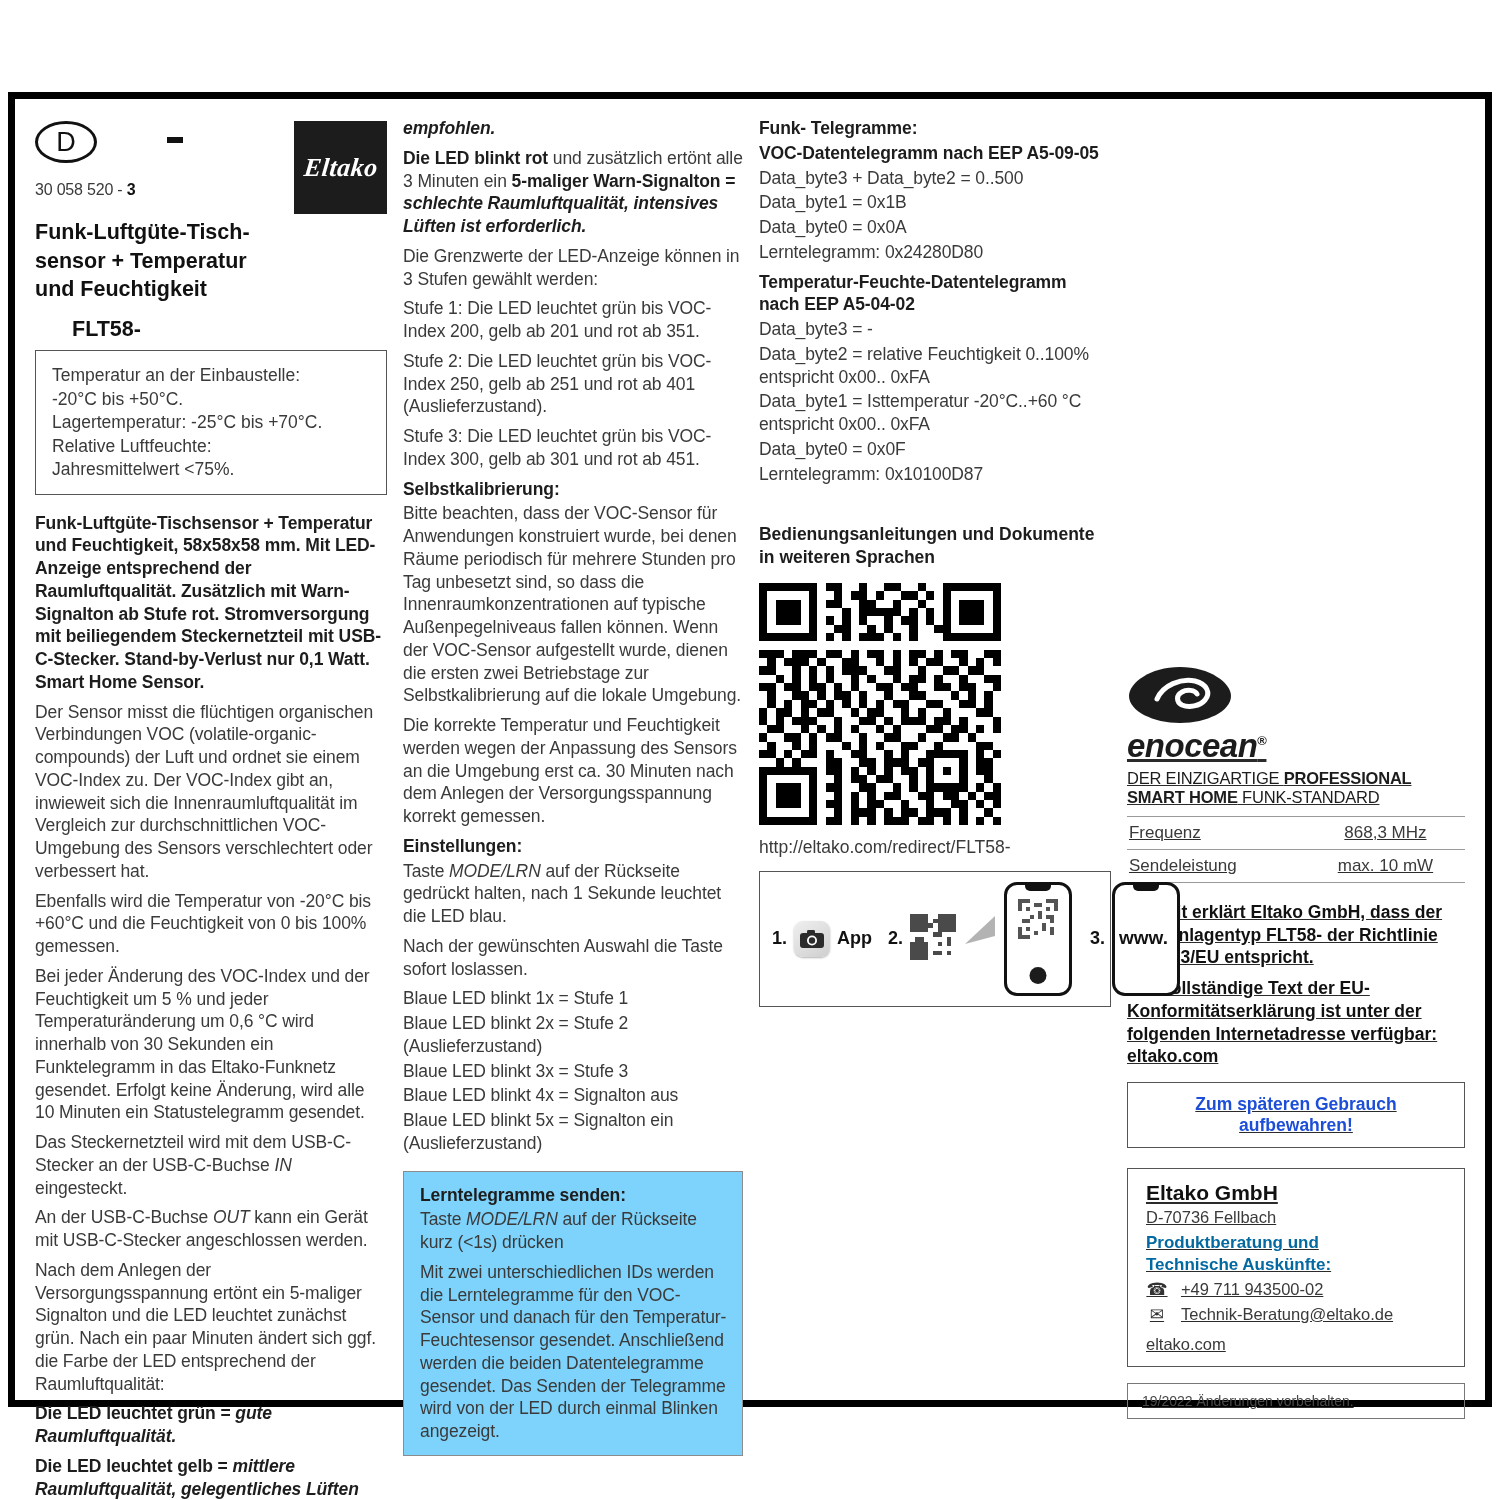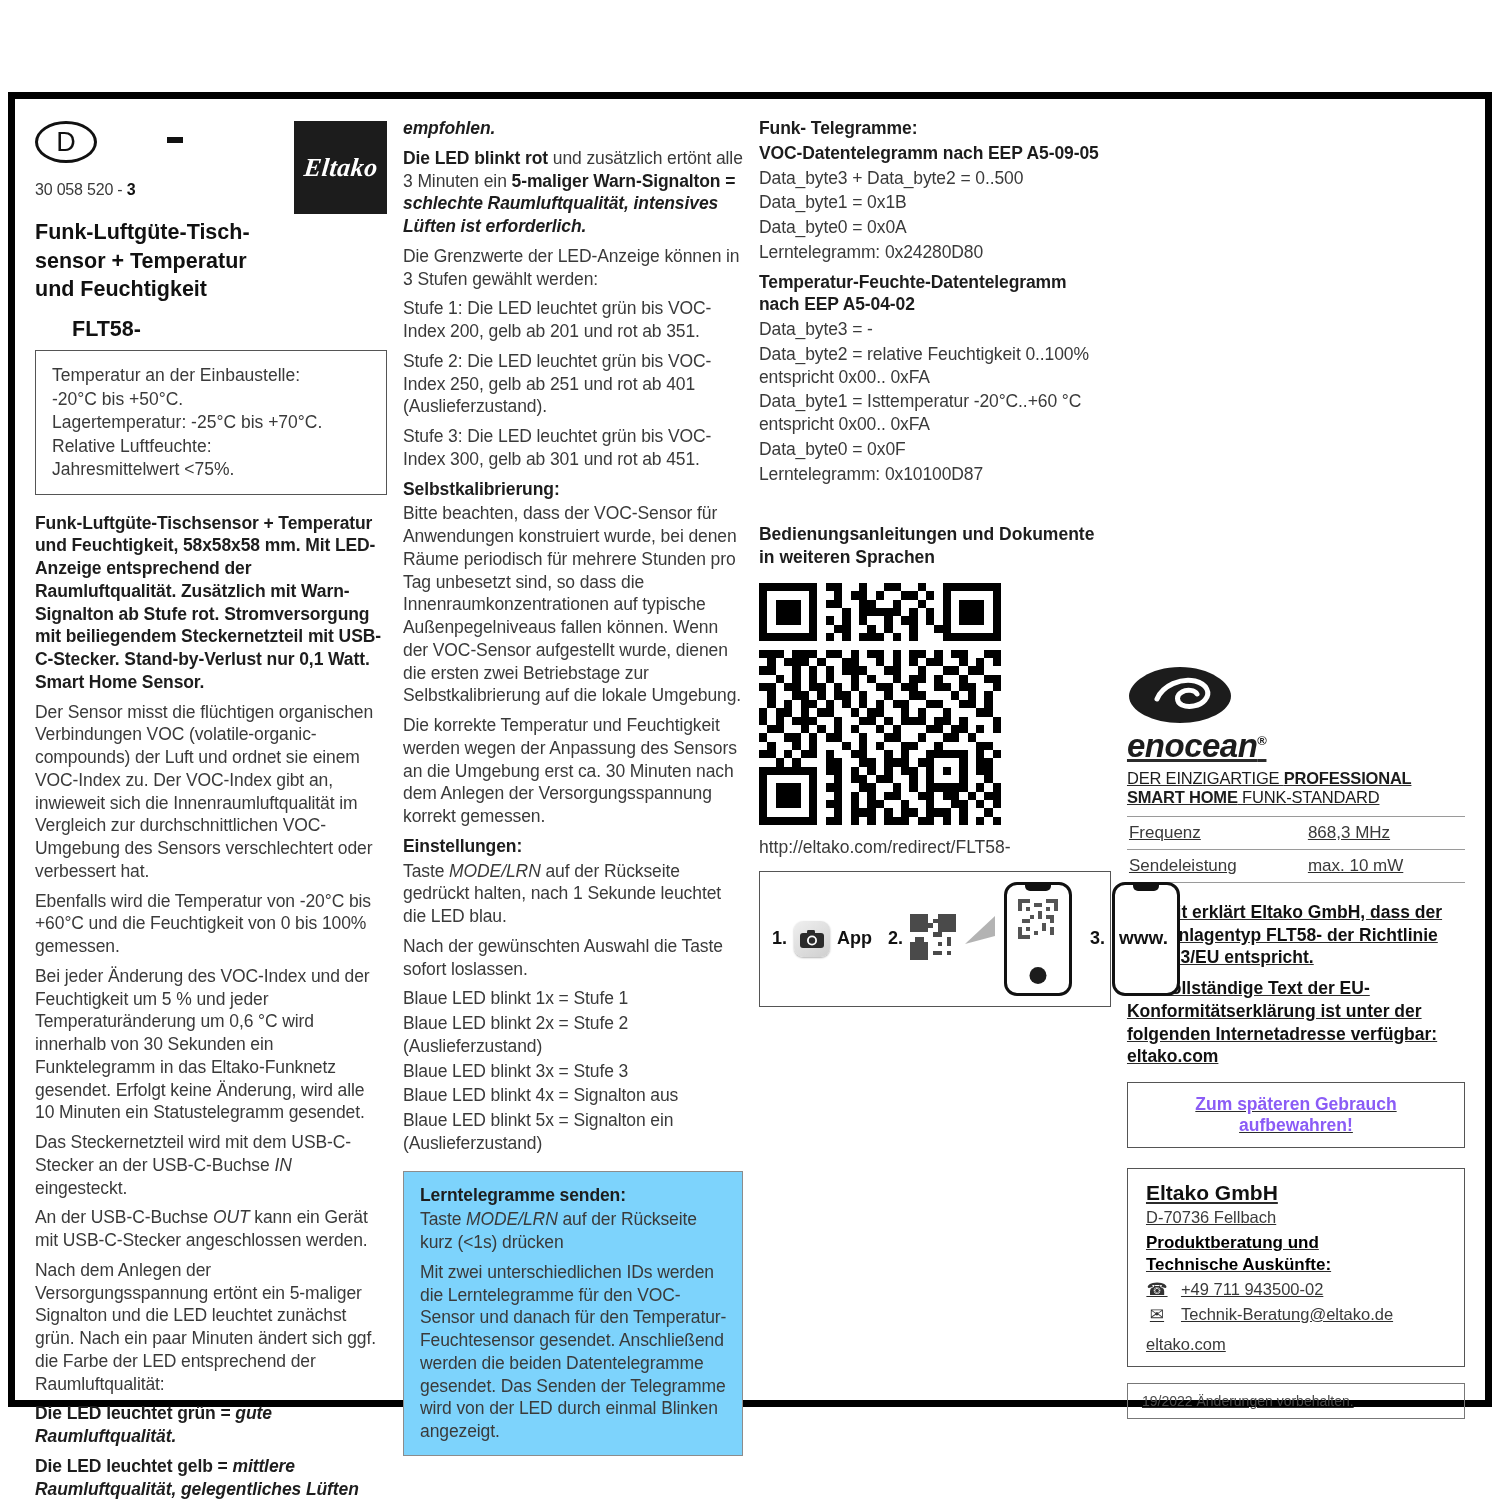--- a/index.html
+++ b/index.html
@@ -57,21 +57,21 @@
     font-size:17.5px;line-height:1.34;color:#3a3a3a;
   }
   .specbox div{white-space:nowrap;}
   .graybox{
     background:#7dd3fc;border:1.6px solid #8c8c8c;padding:12px 14px 12px 16px;
     margin-top:16px;
   }
   .plainbox{border:1.6px solid #555;padding:12px 16px 12px 18px;}
   .keepbox{
     border:1.6px solid #555;padding:11px 14px;text-align:center;
-    font-weight:bold;font-size:17.5px;color:#8b5cf6;margin-top:14px;
+    font-weight:bold;font-size:17.5px;color:#1d4ed8;margin-top:14px;
   }
   .revbox{
     border:1.6px solid #777;padding:9px 14px;font-size:14px;color:#4a4a4a;margin-top:16px;
   }
 
   
   .qr-wrap{margin-top:14px;}
   .qr{display:block;}
   .url{font-size:17.5px;color:#3a3a3a;margin-top:12px;}
   .stepbox{border:1.6px solid #555;margin-top:13px;padding:10px 12px;display:flex;align-items:center;gap:6px;}
@@ -95,28 +95,28 @@
 
   
   .eo-wrap{margin-top:8px;}
   .eo-name{font-size:33px;font-weight:bold;font-style:italic;color:#1c1c1c;letter-spacing:-0.5px;line-height:1;}
   .eo-reg{font-size:13px;vertical-align:super;font-style:normal;}
   .eo-sub{font-size:16.5px;color:#1c1c1c;line-height:1.18;margin-top:7px;letter-spacing:-0.2px;}
   .eo-sub b{font-weight:bold;}
   .spec-table{width:100%;border-collapse:collapse;margin-top:8px;font-size:17px;color:#3a3a3a;}
   .spec-table td{border-top:1.4px solid #9a9a9a;padding:6px 2px;}
   .spec-table tr:last-child td{border-bottom:1.4px solid #9a9a9a;}
-  .spec-table td.r{text-align:left;}
+  .spec-table td.r{text-align:center;}
 
   .decl{font-size:17.5px;font-weight:bold;color:#111;line-height:1.30;margin-top:18px;}
   .decl p{margin:0 0 8px 0;}
 
   .addr-name{font-size:21px;font-weight:bold;color:#111;margin-bottom:3px;}
   .addr-line{font-size:16.5px;color:#3a3a3a;}
-  .addr-b{font-size:17px;font-weight:bold;color:#000000;line-height:1.26;margin-top:5px;}
+  .addr-b{font-size:17px;font-weight:bold;color:#0369a1;line-height:1.26;margin-top:5px;}
   .contact{display:flex;align-items:center;gap:13px;font-size:16.5px;color:#3a3a3a;margin-top:4px;}
   .ic{font-size:17px;width:22px;display:inline-block;text-align:center;color:#333;}
   .addr-web{font-size:16.5px;color:#3a3a3a;margin-top:10px;}
 </style>
 </head>
 <body>
 
 <div class="page">
 <div class="inner">
 <div class="cols">

